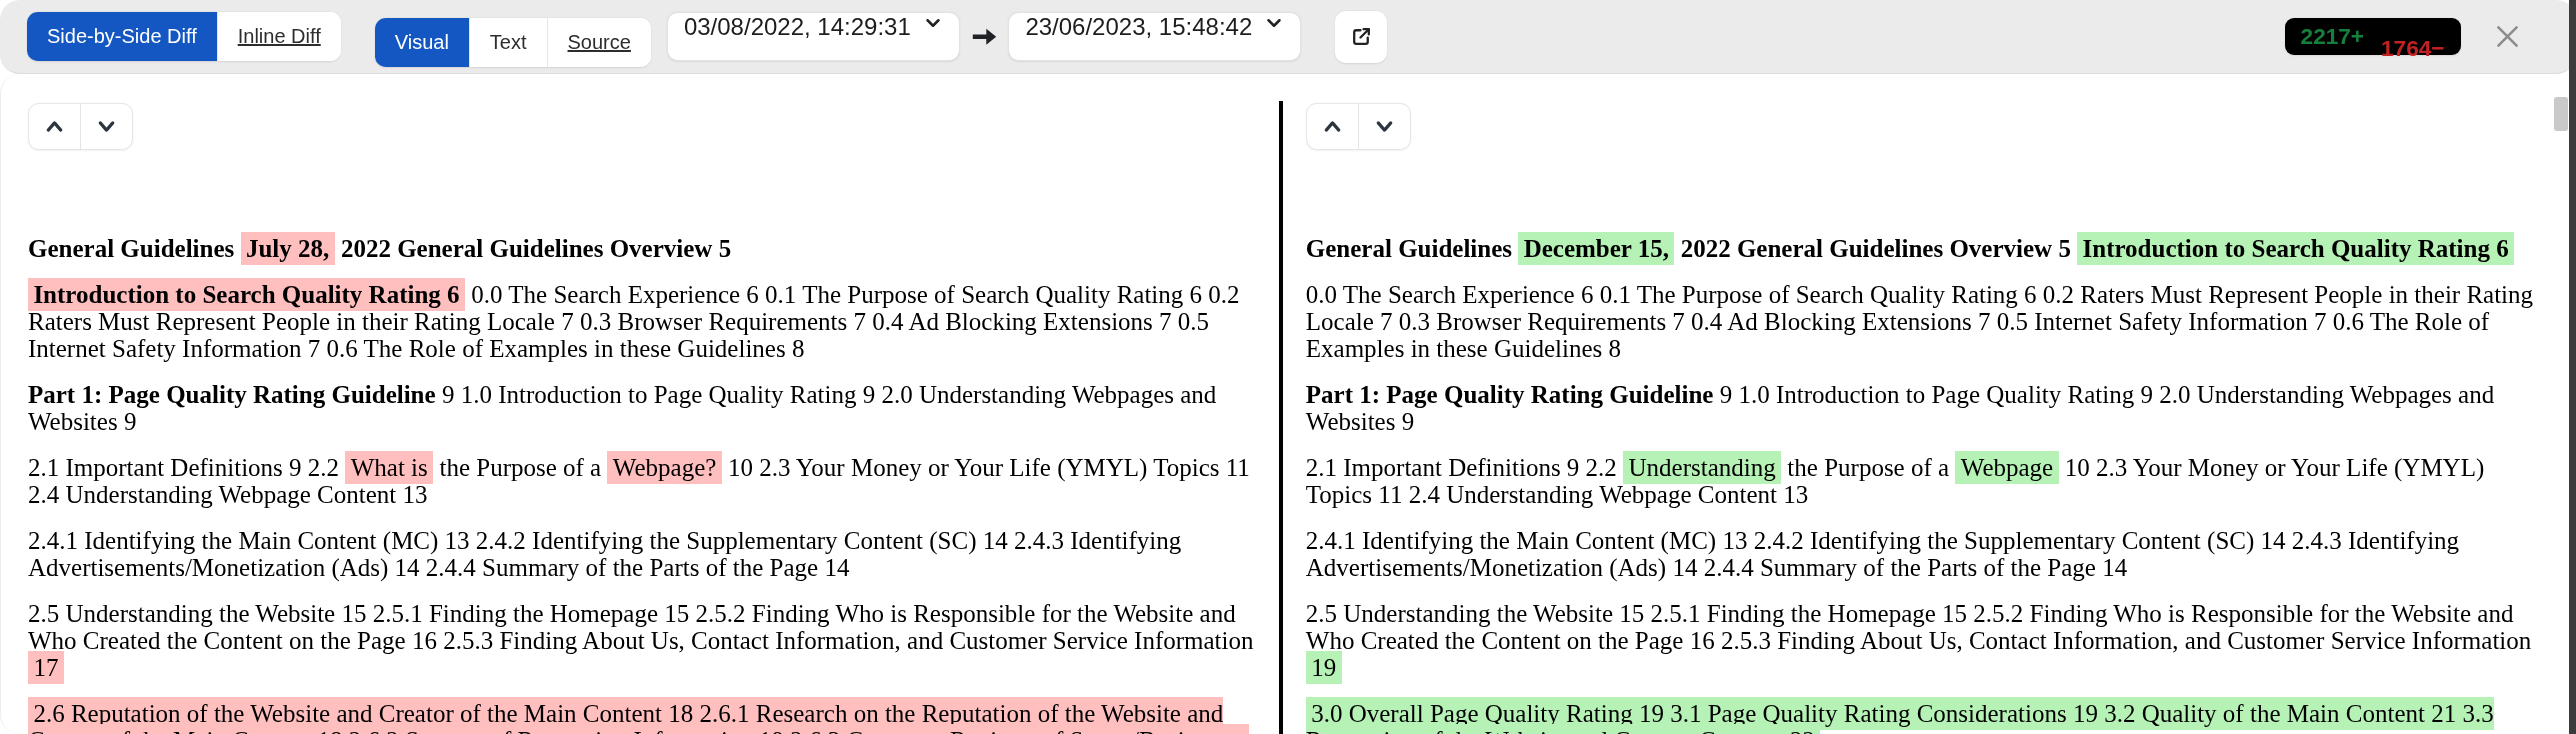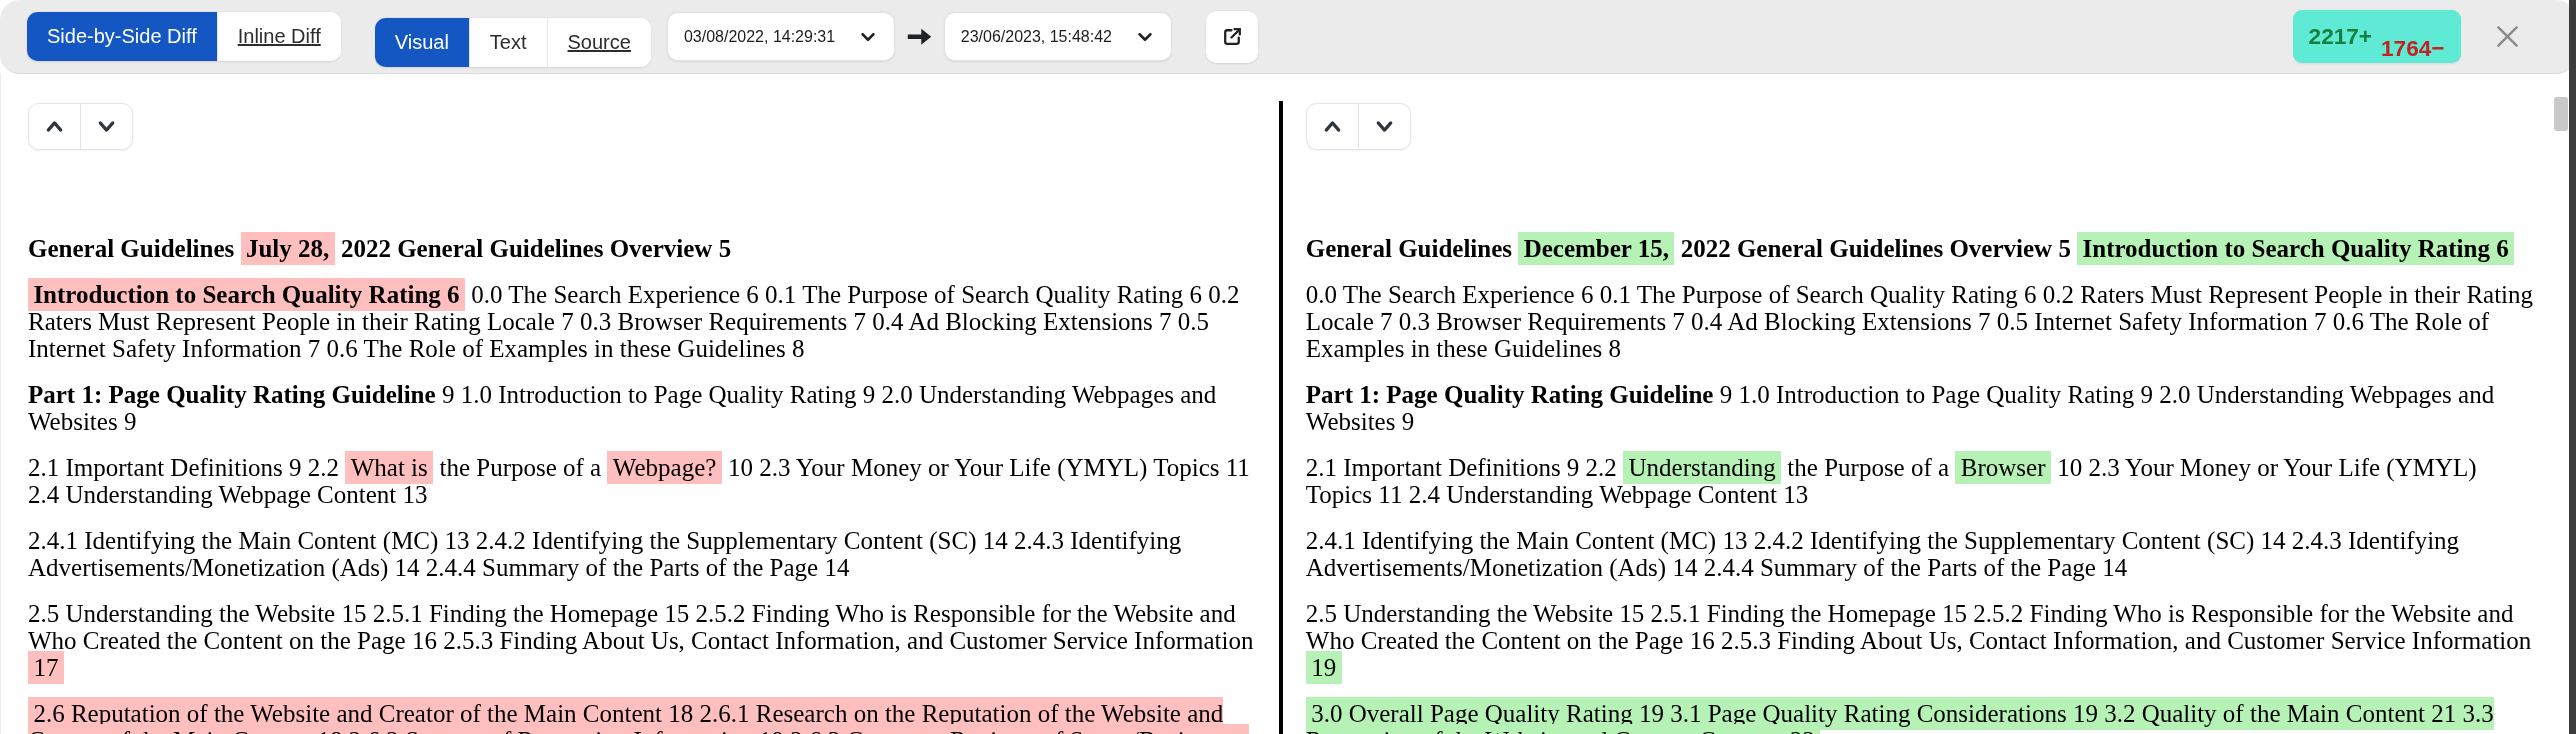--- a/index.html
+++ b/index.html
@@ -22,46 +22,46 @@
   .seg-btn{
     border:none;background:#fff;color:#2d2d2d;font-size:20px;
     font-family:"Liberation Sans",sans-serif;padding:0 20px;cursor:pointer;
     border-right:0.9px solid #e6e6e6;display:flex;align-items:center;
   }
   .seg-btn:last-child{border-right:none;text-decoration:underline;}
   .seg-btn.active{background:var(--accent);color:#fff;}
   .group2{margin-left:34px;margin-top:11px;}
   .pill{
     height:49px;background:#fff;border-radius:10.8px;border:0.9px solid #e2e2e2;
-    box-shadow:0 0.9px 1.8px rgba(0,0,0,.08);display:flex;align-items:center;
-    padding:0 16px;font-size:16px;color:#1d1d1f;gap:23px;cursor:pointer;
+    box-shadow:0 0.9px 1.8px rgba(0,0,0,.08);display:flex;
+    padding:0 16px;font-size:24px;color:#1d1d1f;gap:12px;cursor:pointer;
   }
   .pill1{margin-left:16px;}
   .pill2{margin-left:10.8px;}
   .arrow-wrap{margin-left:10.8px;display:flex;align-items:center;}
   .ext-btn{
     margin-left:34px;width:52px;height:52px;background:#fff;border:none;
     border-radius:10.8px;box-shadow:0 0.9px 1.8px rgba(0,0,0,.10);
     display:flex;align-items:center;justify-content:center;cursor:pointer;
   }
   .counts{
-    margin-left:auto;height:53px;background:#5eead4;border-radius:9px;
+    margin-left:auto;height:37px;background:#000000;border-radius:9px;
     box-shadow:0 0.9px 1.8px rgba(0,0,0,.08);display:flex;align-items:center;
-    padding:0 16px;font-size:22.6px;font-weight:bold;gap:9px;
+    padding:0 16px;font-size:22.6px;font-weight:bold;gap:17px;
   }
   .counts .add{color:var(--added);}
   .counts .rem{color:var(--removed);margin-top:25px;}
   .close-btn{
     margin-left:29px;margin-right:23.5px;width:36px;height:36px;border:none;
     background:transparent;display:flex;align-items:center;justify-content:center;cursor:pointer;
   }
   
   .content{position:relative;height:660px;display:flex;}
   .divider{position:absolute;left:1279px;top:27px;bottom:0;width:3.6px;background:#000;}
-  .pane{height:100%;overflow:hidden;}
+  .pane{height:100%;overflow:hidden;border-radius:19px;}
   .pane.left{width:1279px;border-left:1.8px solid #ededed;}
   .pane.right{width:1294px;margin-left:3.6px;}
   .pane-nav{
     display:flex;background:#fff;border:0.9px solid #e6e6e6;border-radius:10.8px;
     box-shadow:0 0.9px 1.8px rgba(0,0,0,.06);width:105px;height:47px;margin-top:29px;
   }
   .pane.left .pane-nav{margin-left:27px;}
   .pane.right .pane-nav{margin-left:24px;}
   .pane-nav button{
     width:52px;height:100%;background:transparent;border:none;cursor:pointer;
@@ -183,21 +183,21 @@
       <button>
         <svg width="25" height="25" viewBox="0 0 28 28">
             <polyline points="7,10 14,18 21,10" fill="none" stroke="#2d3640" stroke-width="3.6" stroke-linecap="round" stroke-linejoin="round"></polyline>
           </svg>
       </button>
     </div>
     <div class="doc">
       <p><span class="b">General Guidelines </span><span class="b ins">December 15,</span><span class="b"> 2022 General Guidelines Overview 5 </span><span class="b ins">Introduction to Search Quality Rating 6</span></p>
       <p><span>0.0 The Search Experience 6 0.1 The Purpose of Search Quality Rating 6 0.2 Raters Must Represent People in their Rating Locale 7 0.3 Browser Requirements 7 0.4 Ad Blocking Extensions 7 0.5 Internet Safety Information 7 0.6 The Role of Examples in these Guidelines 8</span></p>
       <p><span class="b">Part 1: Page Quality Rating Guideline</span><span> 9 1.0 Introduction to Page Quality Rating 9 2.0 Understanding Webpages and Websites 9</span></p>
-      <p><span>2.1 Important Definitions 9 2.2 </span><span class="ins">Understanding</span><span> the Purpose of a </span><span class="ins">Browser</span><span> 10 2.3 Your Money or Your Life (YMYL) Topics 11 2.4 Understanding Webpage Content 13</span></p>
+      <p><span>2.1 Important Definitions 9 2.2 </span><span class="ins">Understanding</span><span> the Purpose of a </span><span class="ins">Webpage</span><span> 10 2.3 Your Money or Your Life (YMYL) Topics 11 2.4 Understanding Webpage Content 13</span></p>
       <p><span>2.4.1 Identifying the Main Content (MC) 13 2.4.2 Identifying the Supplementary Content (SC) 14 2.4.3 Identifying Advertisements/Monetization (Ads) 14 2.4.4 Summary of the Parts of the Page 14</span></p>
       <p><span>2.5 Understanding the Website 15 2.5.1 Finding the Homepage 15 2.5.2 Finding Who is Responsible for the Website and Who Created the Content on the Page 16 2.5.3 Finding About Us, Contact Information, and Customer Service Information </span><span class="ins">19</span></p>
       <p><span class="ins"> 3.0 Overall Page Quality Rating 19 3.1 Page Quality Rating Considerations 19 3.2 Quality of the Main Content 21 3.3 Reputation of the Website and Content Creators 22</span></p>
 
     </div>
   </div>
 </div>
 
 <div class="scroll-thumb"></div>
 <div class="edge-strip"></div>

